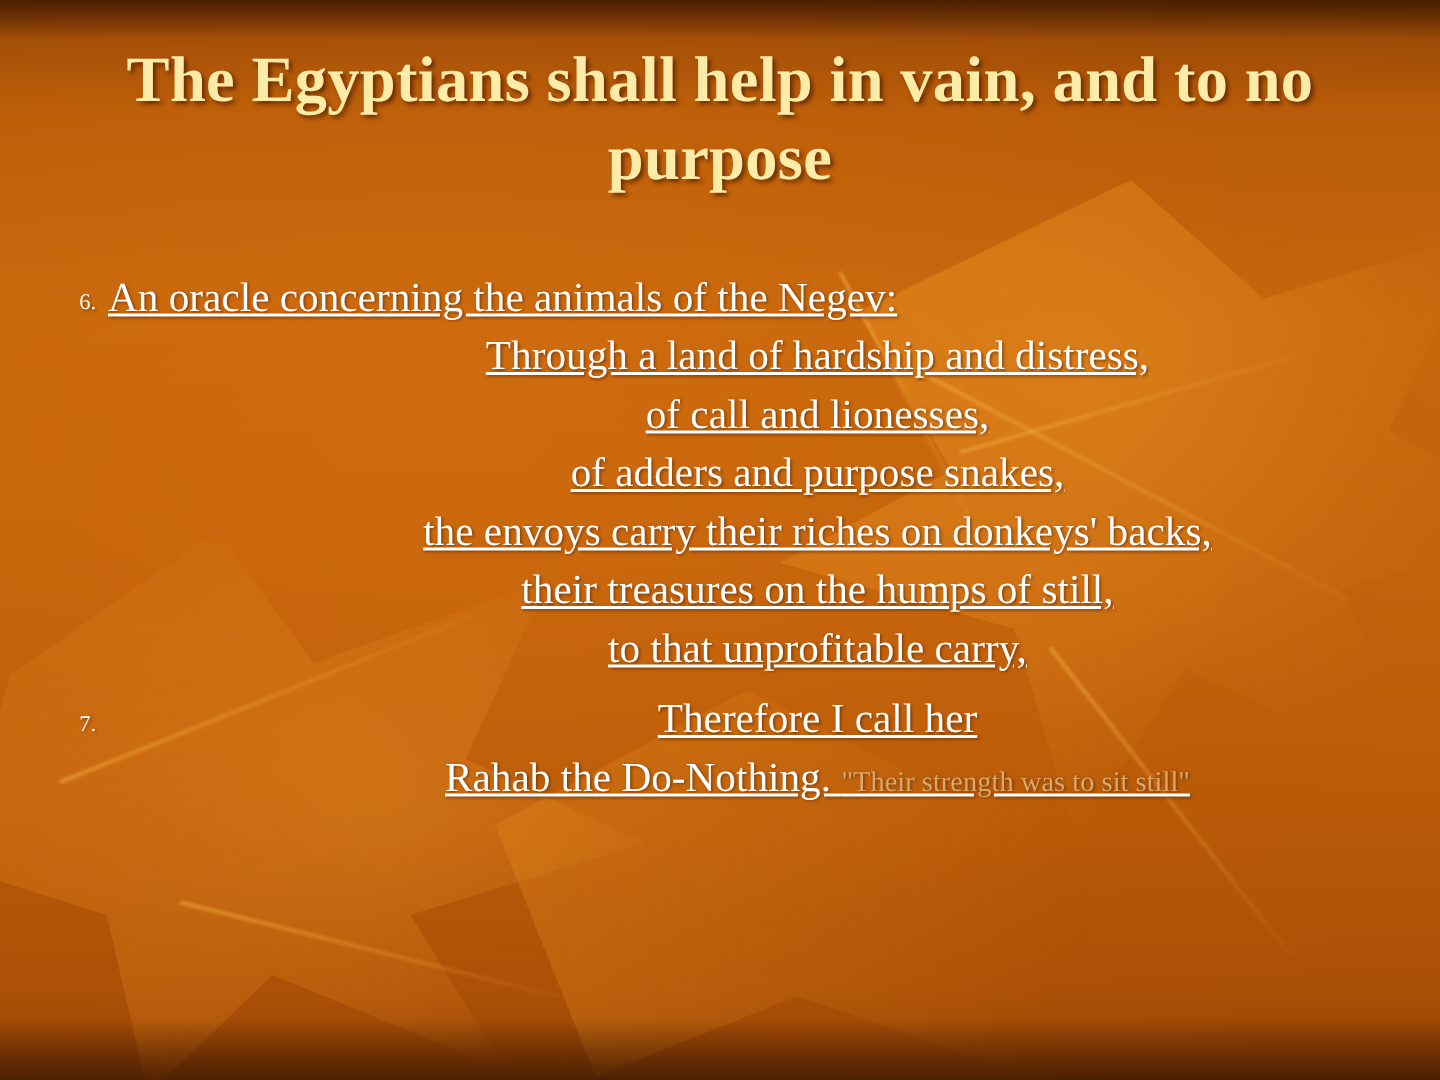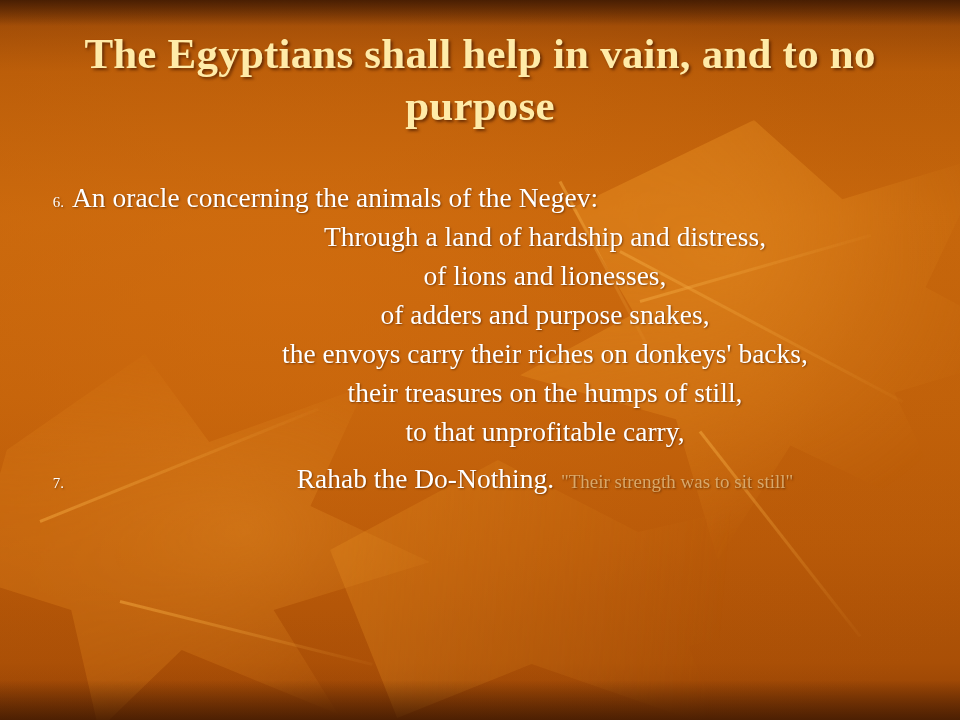--- a/index.html
+++ b/index.html
@@ -125,20 +125,21 @@
     text-shadow: 1px 1px 2px rgba(90,38,0,0.6);
   }
   .lines {
     flex: 1 1 auto;
     font-size: 27.5px;
     line-height: 1.42;
     text-shadow: 1px 1px 2px rgba(90,38,0,0.65);
   }
   .line {
     white-space: nowrap;
+    text-decoration: underline;
   }
   .line.indent {
     padding-left: 58px;
     text-align: center;
   }
   .quote {
     font-size: 19px;
     color: #d9a86a;
     text-shadow: 1px 1px 2px rgba(80,34,0,0.6);
   }
@@ -164,31 +165,32 @@
 
     <div class="title">The Egyptians shall help in vain, and to no purpose</div>
 
     <div class="body-block">
 
       <div class="para">
         <div class="num">6.</div>
         <div class="lines">
           <div class="line">An oracle concerning the animals of the Negev:</div>
           <div class="line indent">Through a land of hardship and distress,</div>
-          <div class="line indent">of lions and lionesses,</div>
+          <div class="line indent">of call and lionesses,</div>
           <div class="line indent">of adders and purpose snakes,</div>
           <div class="line indent">the envoys carry their riches on donkeys' backs,</div>
           <div class="line indent">their treasures on the humps of still,</div>
           <div class="line indent">to that unprofitable carry,</div>
         </div>
       </div>
 
       <div class="para">
         <div class="num">7.</div>
         <div class="lines">
+          <div class="line indent">Therefore I call her</div>
           <div class="line indent">
             <span>Rahab the Do-Nothing.</span>
             <span class="quote">"Their strength was to sit still"</span>
           </div>
         </div>
       </div>
 
     </div>
   </div>
 </div>

